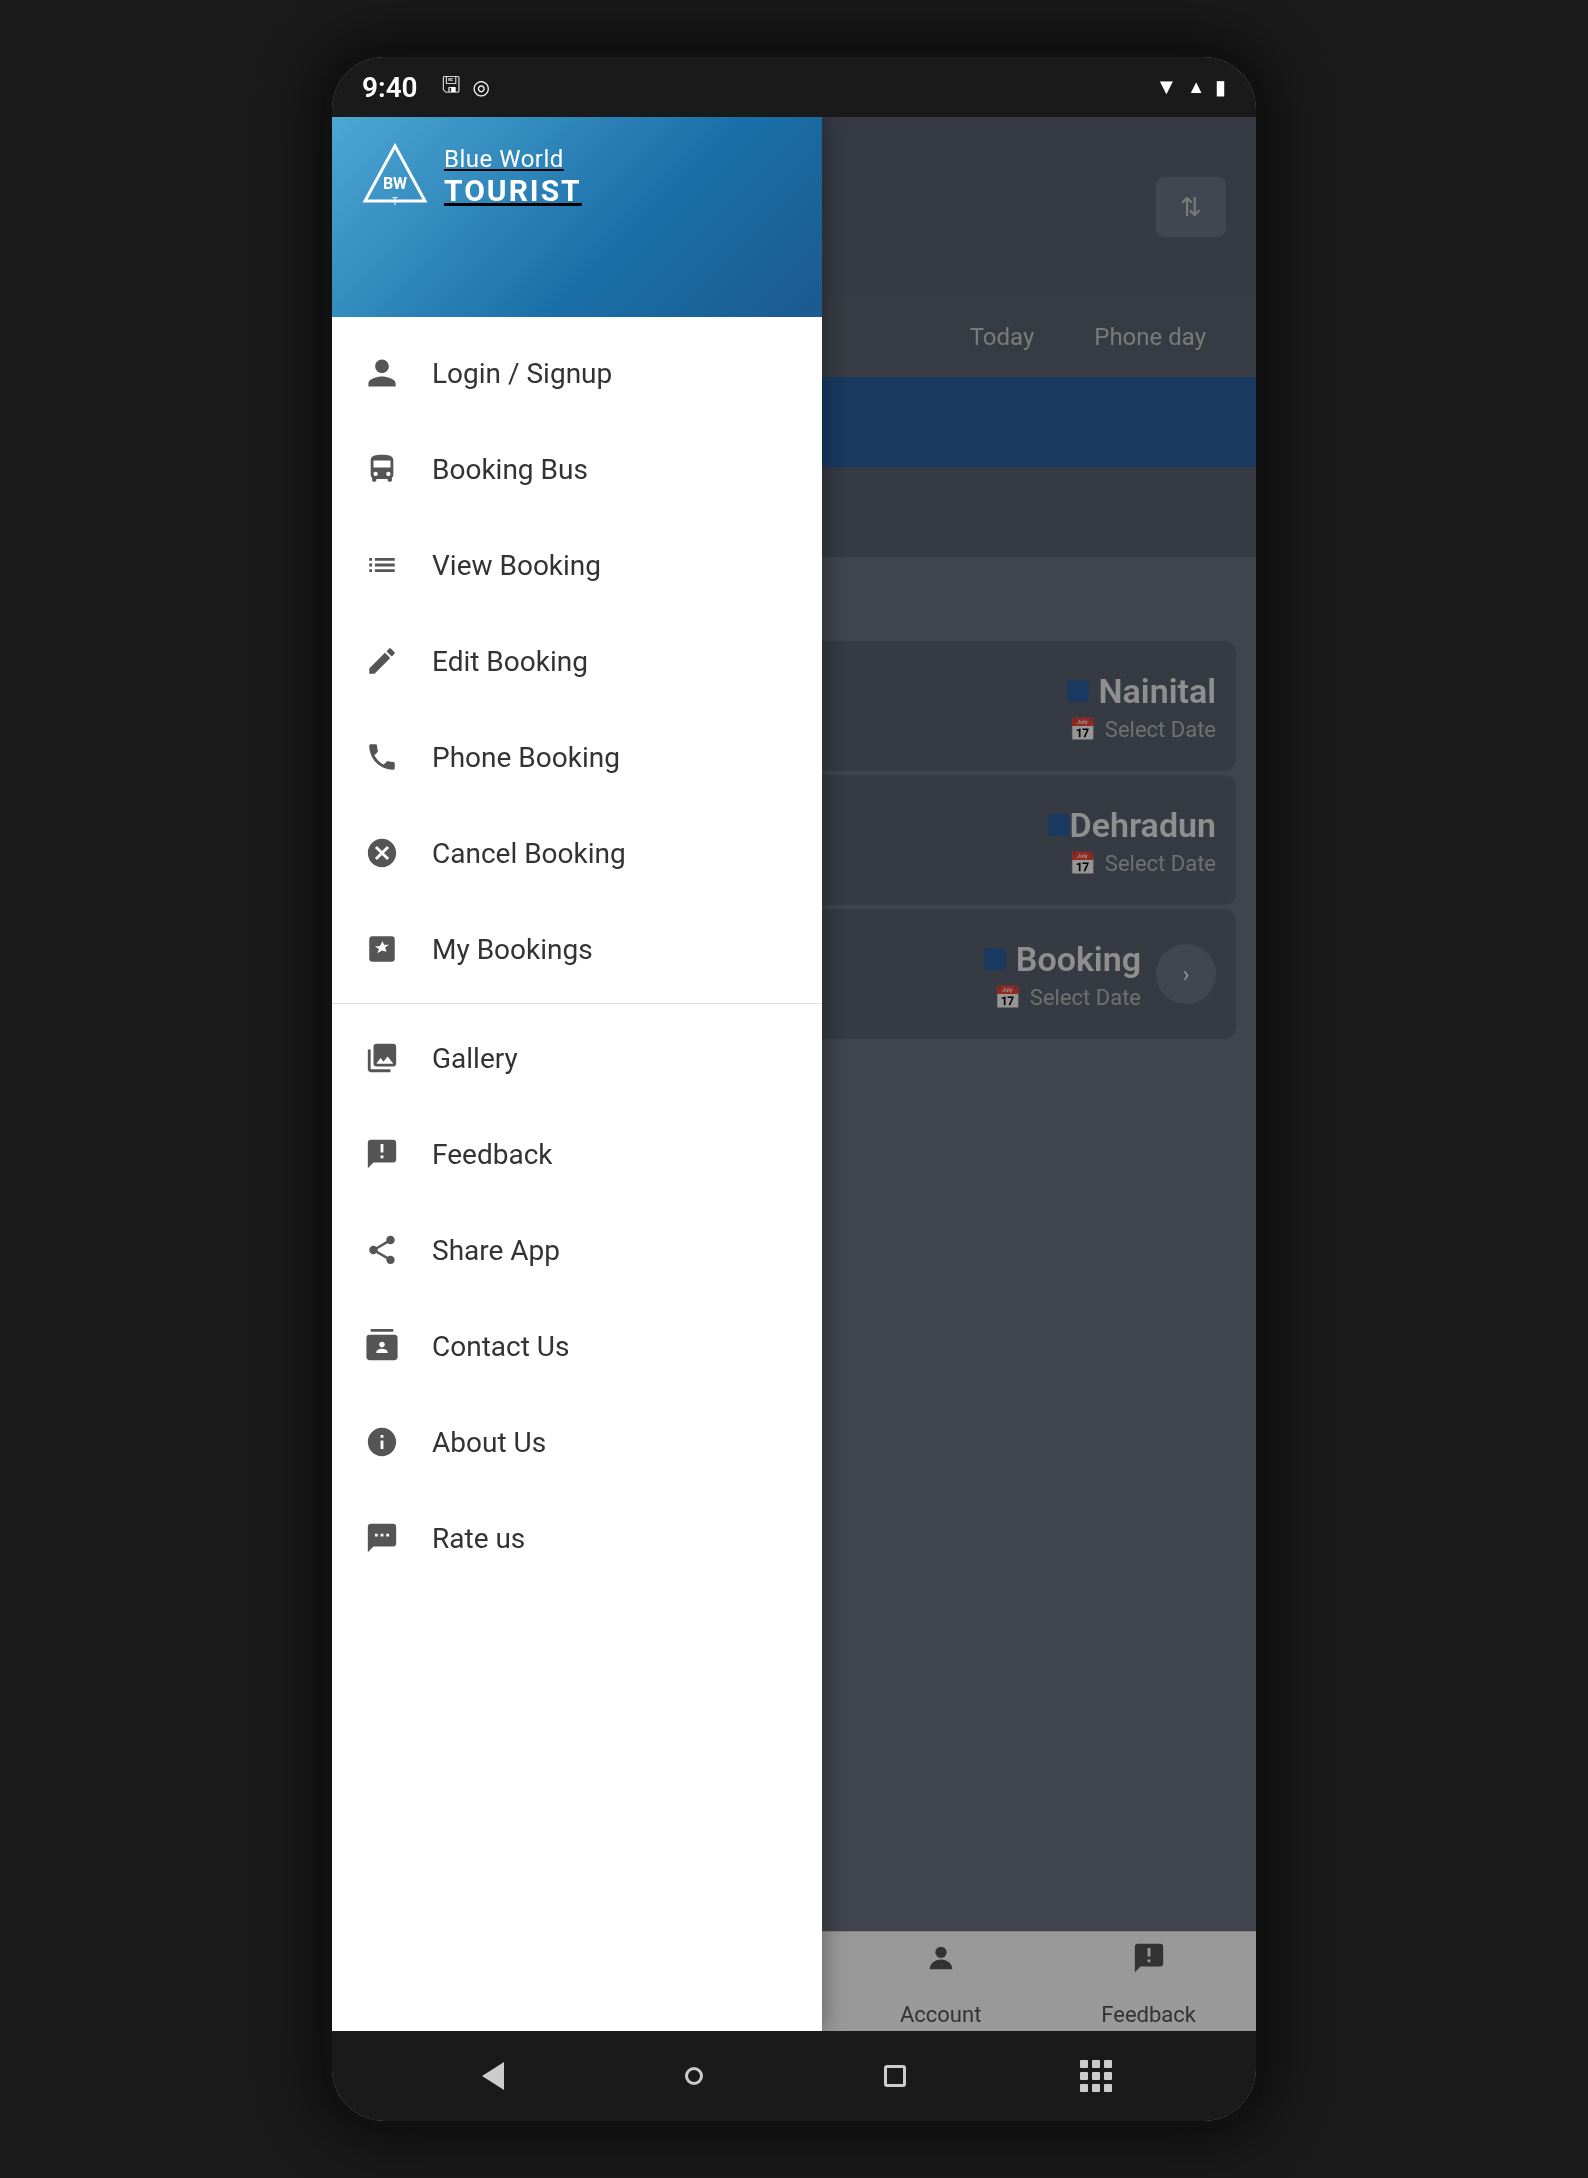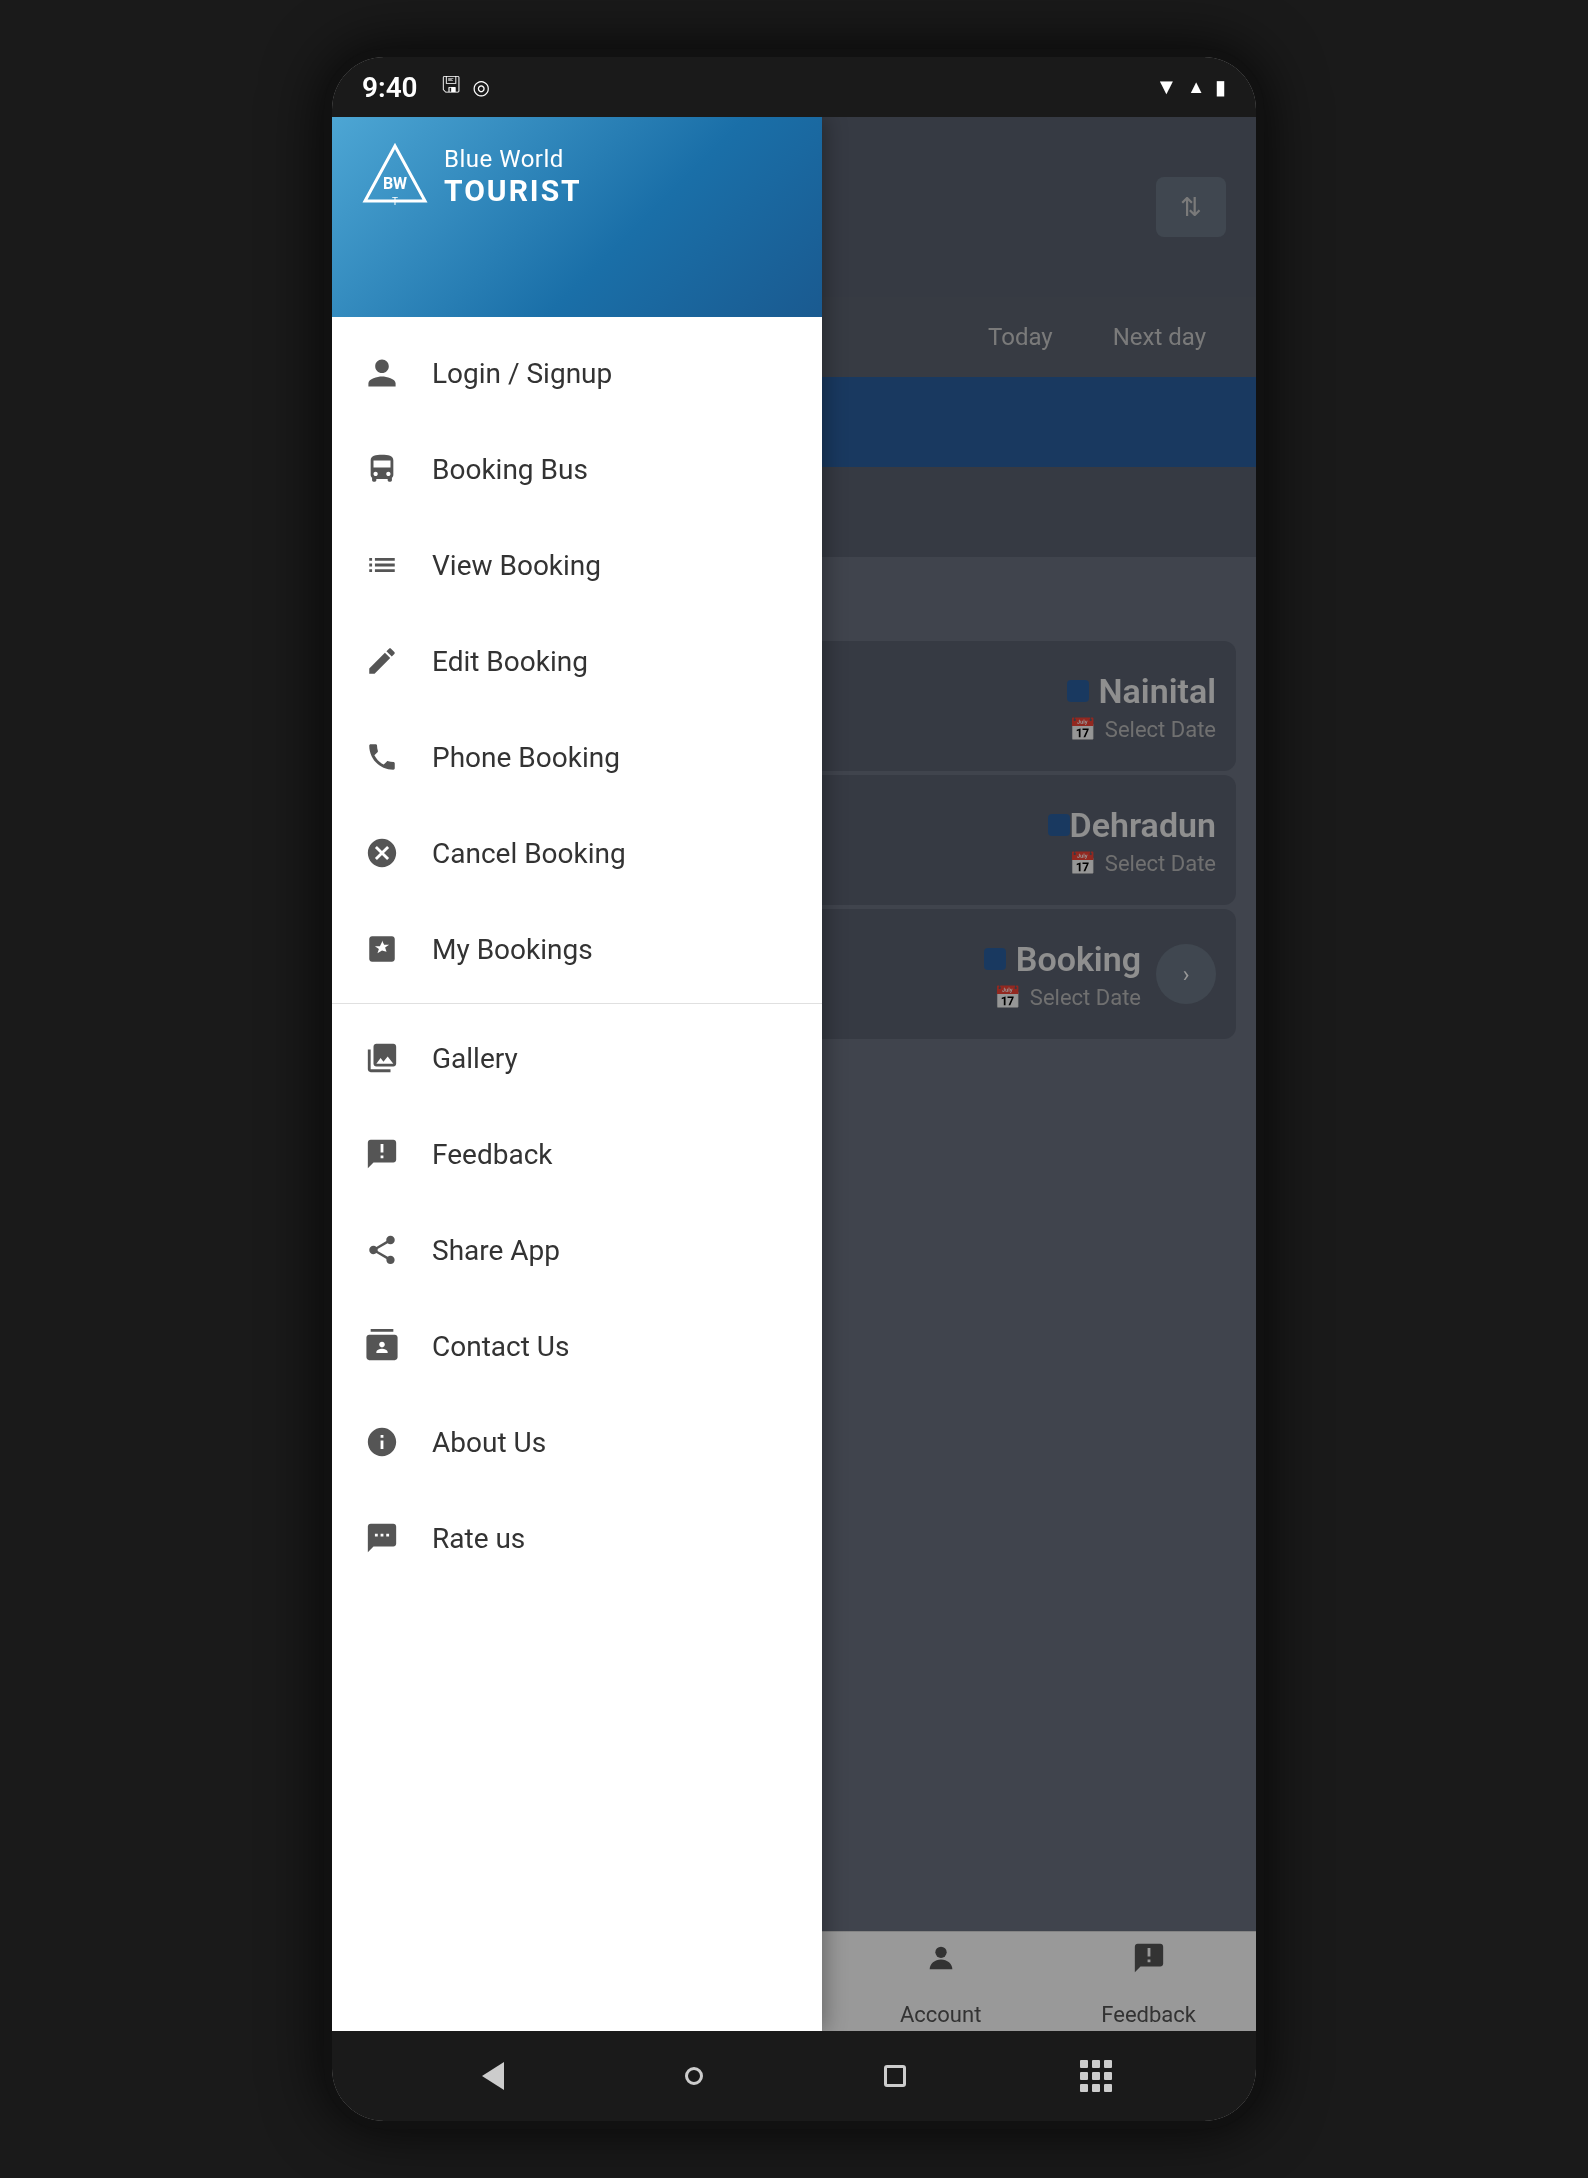--- a/index.html
+++ b/index.html
@@ -292,20 +292,21 @@
     }
 
     .logo-icon {
       width: 70px;
       height: 70px;
     }
 
     .logo-text-block {
       display: flex;
       flex-direction: column;
+      text-decoration: underline;
     }
 
     .logo-name {
       color: white;
       font-size: 24px;
       font-weight: 400;
       letter-spacing: 0.5px;
     }
 
     .logo-subtitle {
@@ -433,21 +434,21 @@
     </div>
 
     <div class="main-content">
 
       <div class="background-app">
         <div class="bg-top-area">
           <div class="bg-sort-btn">⇅</div>
         </div>
         <div class="bg-date-bar">
           <span class="bg-date-btn">Today</span>
-          <span class="bg-date-btn">Next day</span>
+          <span class="bg-date-btn">Phone day</span>
         </div>
         <div class="bg-blue-bar">
           <span class="bg-blue-bar-text">BUSES</span>
         </div>
         <div class="bg-grey-bar">
           <span class="bg-grey-text">AFE GUIDELINES</span>
         </div>
         <div class="bg-routes-header">
           <span class="bg-routes-text">routes</span>
         </div>

